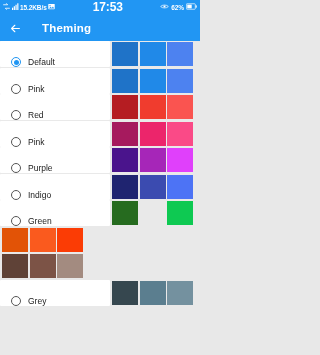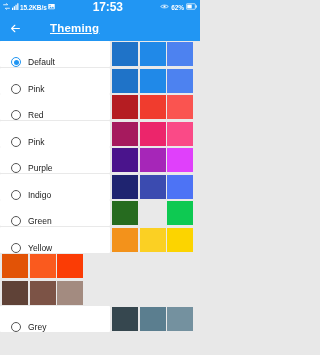--- a/index.html
+++ b/index.html
@@ -20,21 +20,21 @@
   .sb-left { display:flex; align-items:center; gap:1.5px; }
   .sb-center { flex:1; text-align:center; font-size:12px; font-weight:bold; }
   .sb-right { display:flex; align-items:center; gap:2px; }
   .ico { display:inline-block; vertical-align:middle; }
   .speed { font-size:6.5px; font-weight:bold; }
   .pct { font-size:6.5px; font-weight:bold; }
 
   
   .toolbar {
     height:27px; background:#2196F3; color:#fff;
-    display:flex; align-items:center; padding-left:9px; gap:28px;text-decoration:underline;
+    display:flex; align-items:center; padding-left:9px; gap:20px;
   }
   .back-arrow { width:13px; height:13px; flex:none; cursor:pointer; }
   .title { font-size:11.5px; font-weight:bold; letter-spacing:0.2px; }
 
   
   .list { position:relative; }
   .row {
     display:flex; align-items:stretch;
     height:26px; margin-bottom:0.5px;
   }
@@ -189,31 +189,20 @@
           <span class="radio"></span>
           <span class="row-label">Green</span>
         </div>
         <div class="swatches">
           <span class="sw" style="background: rgb(38, 107, 31);"></span>
           <span class="sw"></span>
           <span class="sw" style="background: rgb(14, 201, 82);"></span>
         </div>
       </div>
       <div class="row">
-        <div class="row-card">
-          <span class="radio"></span>
-          <span class="row-label">Yellow</span>
-        </div>
-        <div class="swatches">
-          <span class="sw" style="background: rgb(243, 146, 27);"></span>
-          <span class="sw" style="background: rgb(251, 208, 35);"></span>
-          <span class="sw" style="background: rgb(252, 212, 0);"></span>
-        </div>
-      </div>
-      <div class="row">
         <div class="swatches">
           <span class="sw" style="background: rgb(226, 83, 6);"></span>
           <span class="sw" style="background: rgb(250, 90, 30);"></span>
           <span class="sw" style="background: rgb(251, 60, 5);"></span>
         </div>
       </div>
       <div class="row">
         <div class="swatches">
           <span class="sw" style="background: rgb(95, 66, 55);"></span>
           <span class="sw" style="background: rgb(124, 83, 70);"></span>

